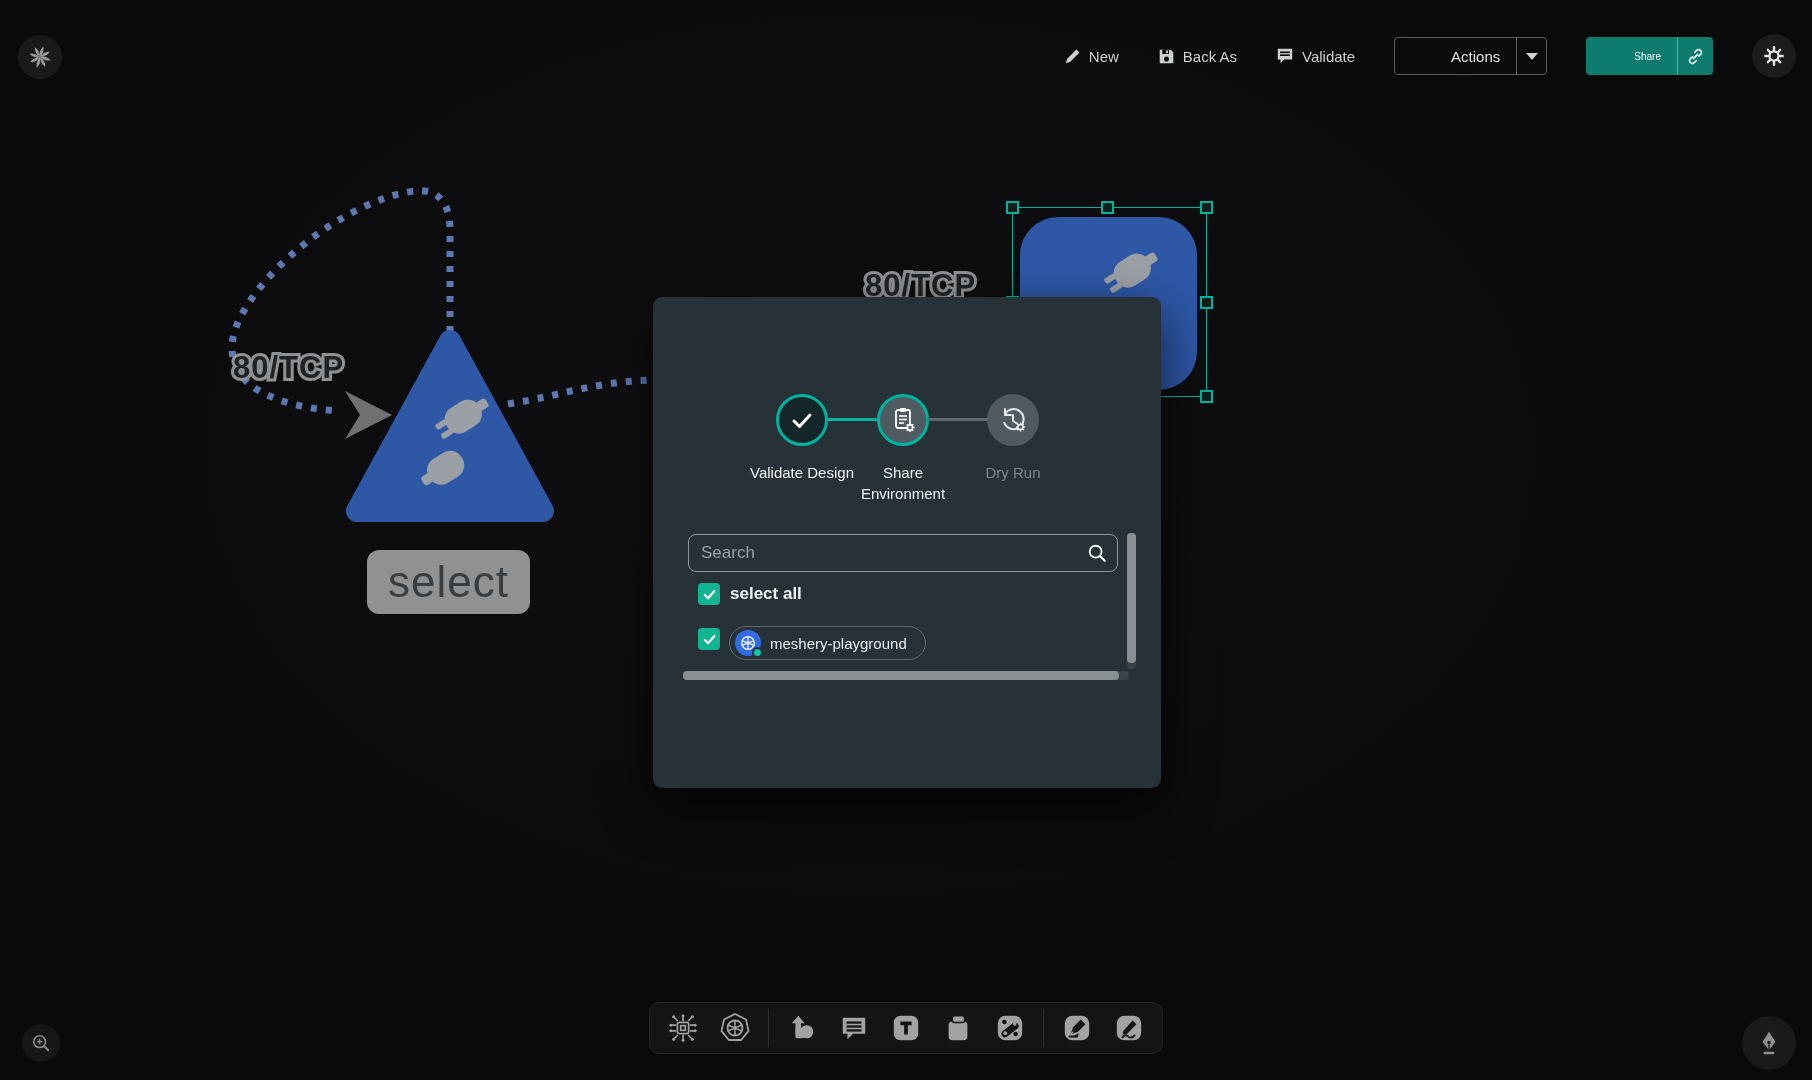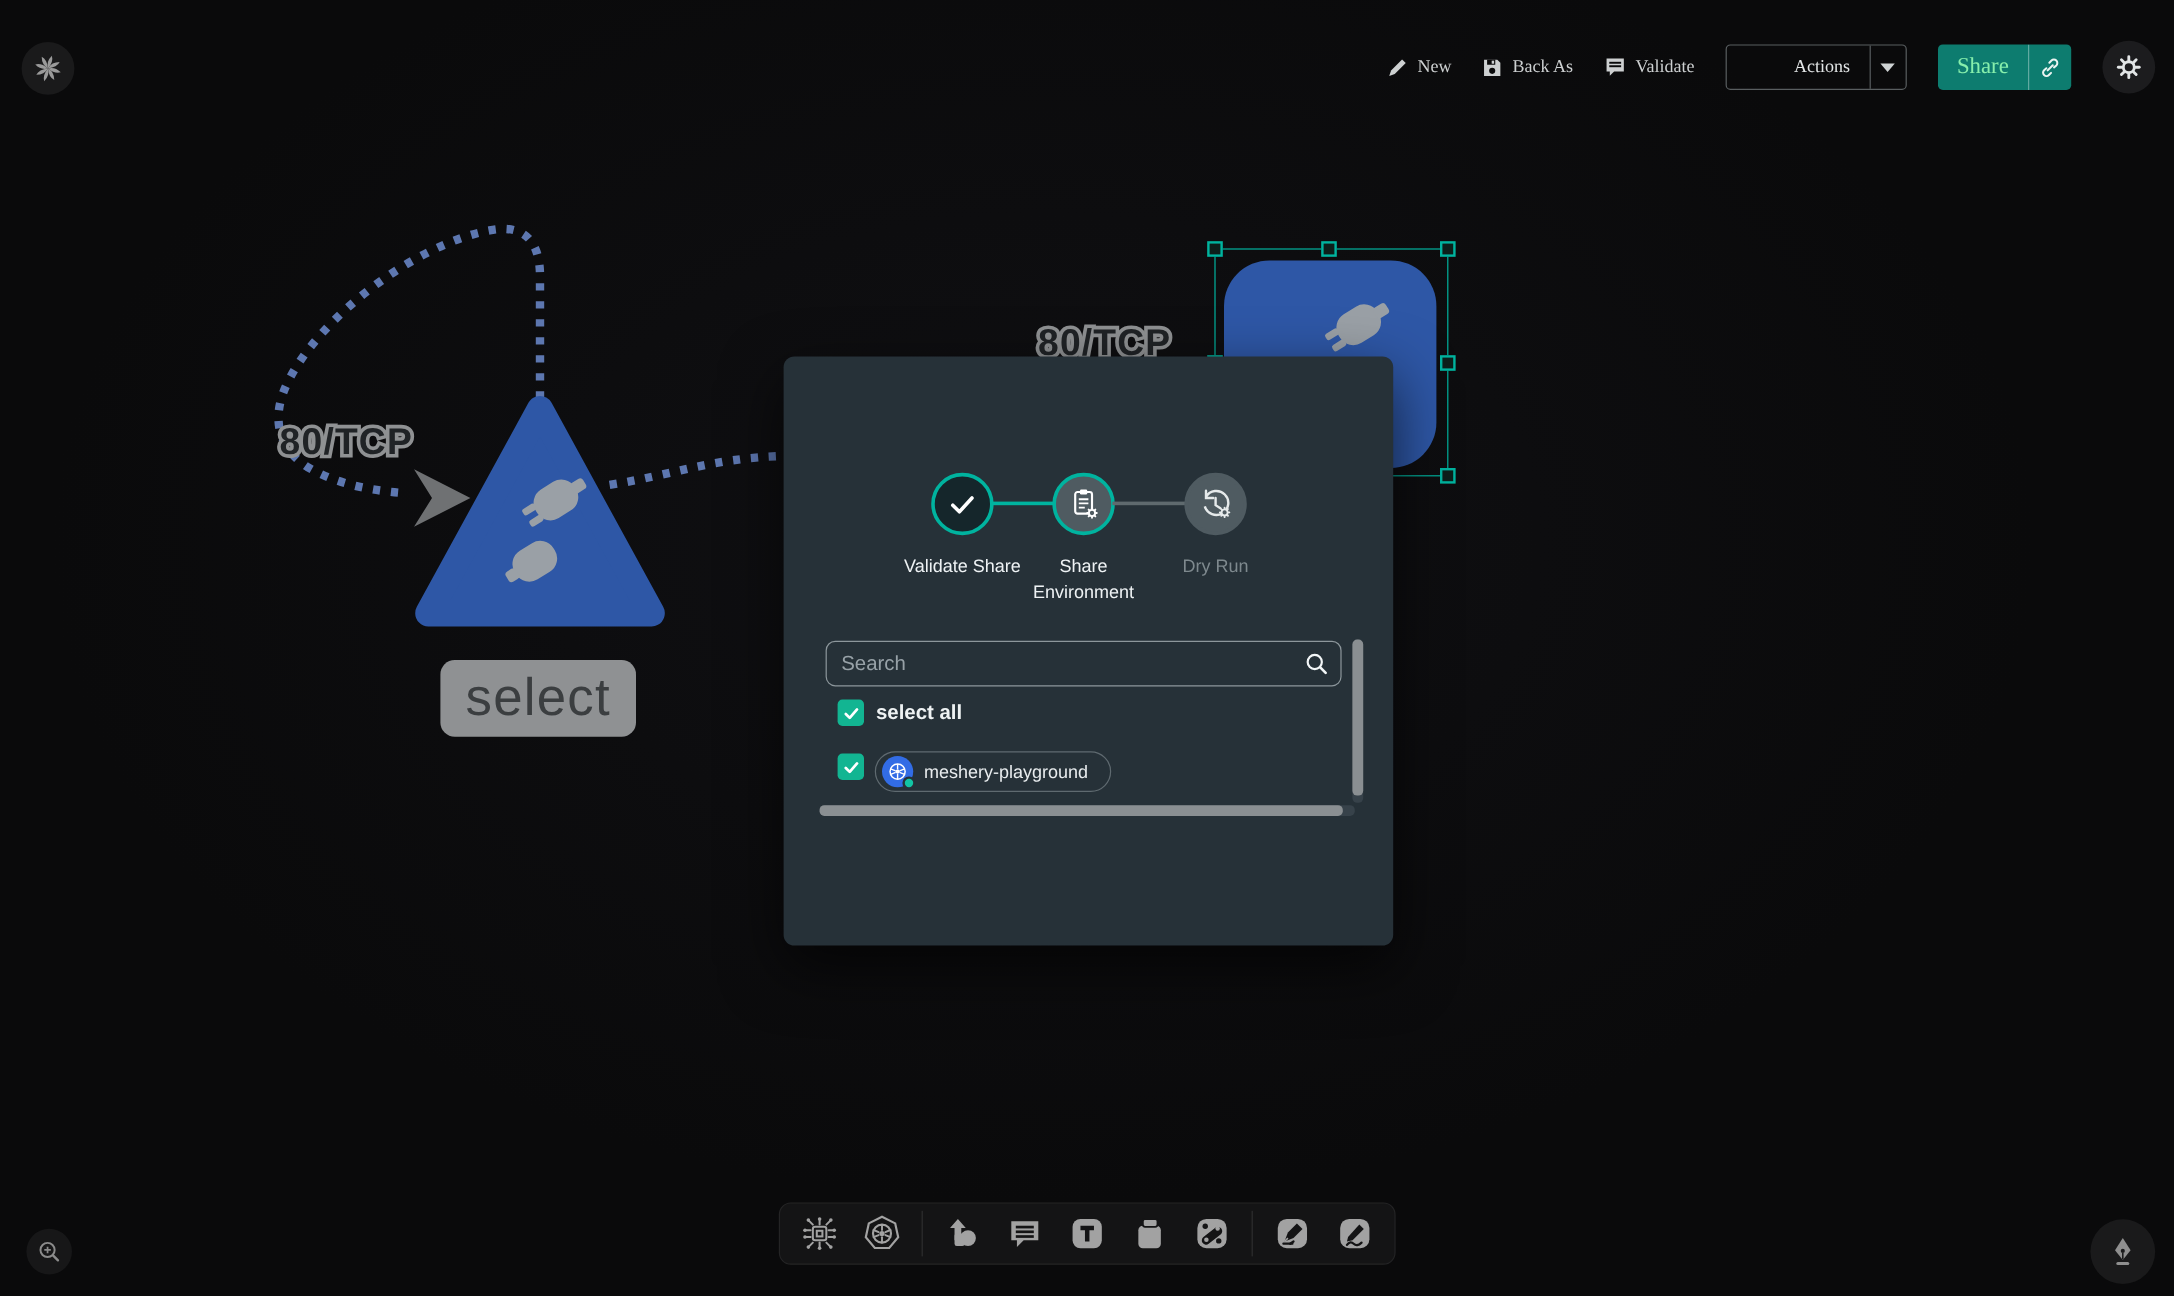--- a/index.html
+++ b/index.html
@@ -7,28 +7,28 @@
   body {
     font-family:"Liberation Sans", sans-serif;
     background: radial-gradient(ellipse at 48% 42%, #101013 0%, #0a0a0b 62%);
     position:relative; color:#e8ecee;
   }
   .abs { position:absolute; }
 
   
   .corner-btn { border-radius:50%; display:flex; align-items:center; justify-content:center; }
   #logo-btn { left:18px; top:35px; width:44px; height:44px; background:#1a1a1b; }
-  #topbar { top:34px; right:16px; height:44px; display:flex; align-items:center; gap:26px;font-family:Liberation Serif, serif; }
+  #topbar { top:34px; right:16px; height:44px; display:flex; align-items:center; gap:39px; }
   .tb-item { display:flex; align-items:center; gap:8px; color:#cdd0d1; font-size:15px; cursor:pointer; }
   .btn-outline { display:flex; align-items:center; height:38px; border:1px solid #595e60; border-radius:4px; color:#e3e6e7;padding-left:40px; }
   .btn-outline .lbl { padding:0 16px; font-size:15px; }
   .btn-outline .caret-seg { width:30px; height:100%; display:flex; align-items:center; justify-content:center; border-left:1px solid #595e60; }
   .caret-down { width:0; height:0; border-left:6px solid transparent; border-right:6px solid transparent; border-top:7px solid #cfd3d4; }
   .btn-share { display:flex; align-items:center; height:38px; border-radius:4px; background:#0d7c6f; overflow:hidden; }
-  .btn-share .lbl { padding:0 16px; font-size:19px; color:#86efac; }
+  .btn-share .lbl { padding:0 16px; font-size:10px; color:#ffffff;margin-left:32px; }
   .btn-share .link-seg { width:36px; height:100%; display:flex; align-items:center; justify-content:center; border-left:1px solid rgba(255,255,255,.35); }
   #gear-btn { width:44px; height:44px; background:#1c1c1e; }
 
   
   #edges { left:0; top:0; z-index:1; }
   .edge-label {
     z-index:3; font-weight:700; font-size:31px; letter-spacing:1px;
     color:#202326; -webkit-text-stroke:6px #8f9193; paint-order:stroke fill;
   }
   #triangle-node { left:345px; top:325px; z-index:2; }
@@ -257,21 +257,21 @@
       <path d="M14 9 v6 l4 2.5" fill="none" stroke="#e6eaeb" stroke-width="2" stroke-linecap="round"></path>
       <g stroke="#e6eaeb" stroke-width="1.5" stroke-linecap="round">
         <line x1="21.5" y1="17" x2="21.5" y2="25"></line>
           <line x1="17.5" y1="21" x2="25.5" y2="21"></line>
         <line x1="18.7" y1="18.2" x2="24.3" y2="23.8"></line>
           <line x1="18.7" y1="23.8" x2="24.3" y2="18.2"></line>
       </g>
       <circle cx="21.5" cy="21" r="2.5" fill="#4f5b61" stroke="#e6eaeb" stroke-width="1.5"></circle>
     </svg>
   </div>
-  <div class="step-label" style="left:88px;">Validate Share</div>
+  <div class="step-label" style="left:88px;">Validate Design</div>
   <div class="step-label" style="left:189px;">Share Environment</div>
   <div class="step-label idle" style="left:299px;">Dry Run</div>
 
   <div class="abs" id="search-box">
     <input id="search-input" placeholder="Search" style="">
     <svg width="20" height="20" viewBox="0 0 22 22">
       <circle cx="9.5" cy="9.5" r="6.5" fill="none" stroke="#f2f6f7" stroke-width="2"></circle>
       <line x1="14.5" y1="14.5" x2="19.5" y2="19.5" stroke="#f2f6f7" stroke-width="2.4" stroke-linecap="round"></line>
     </svg>
   </div>

